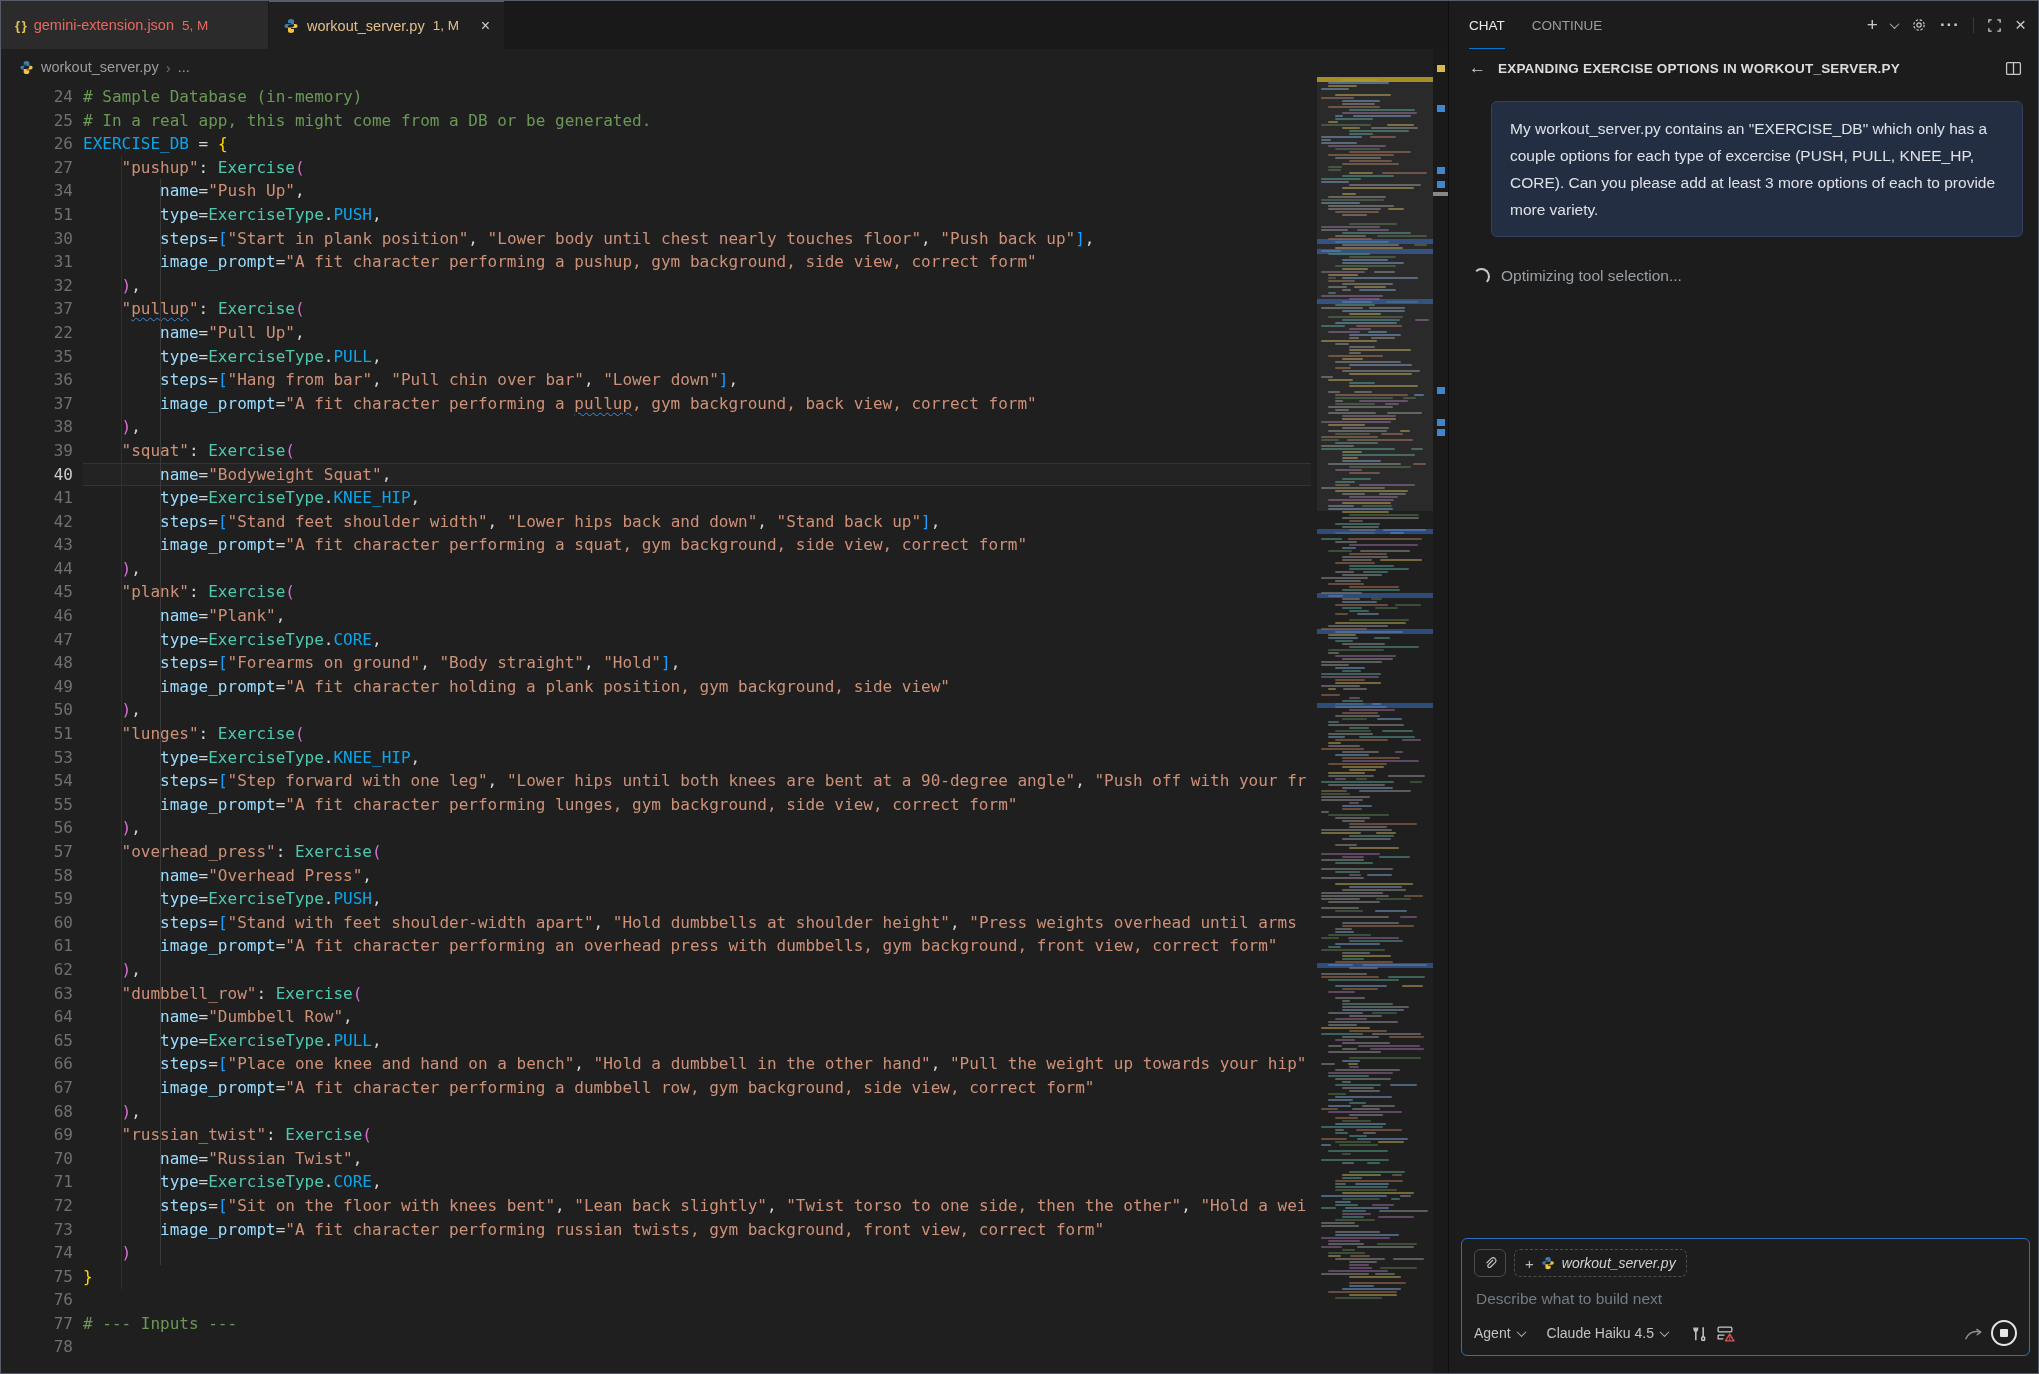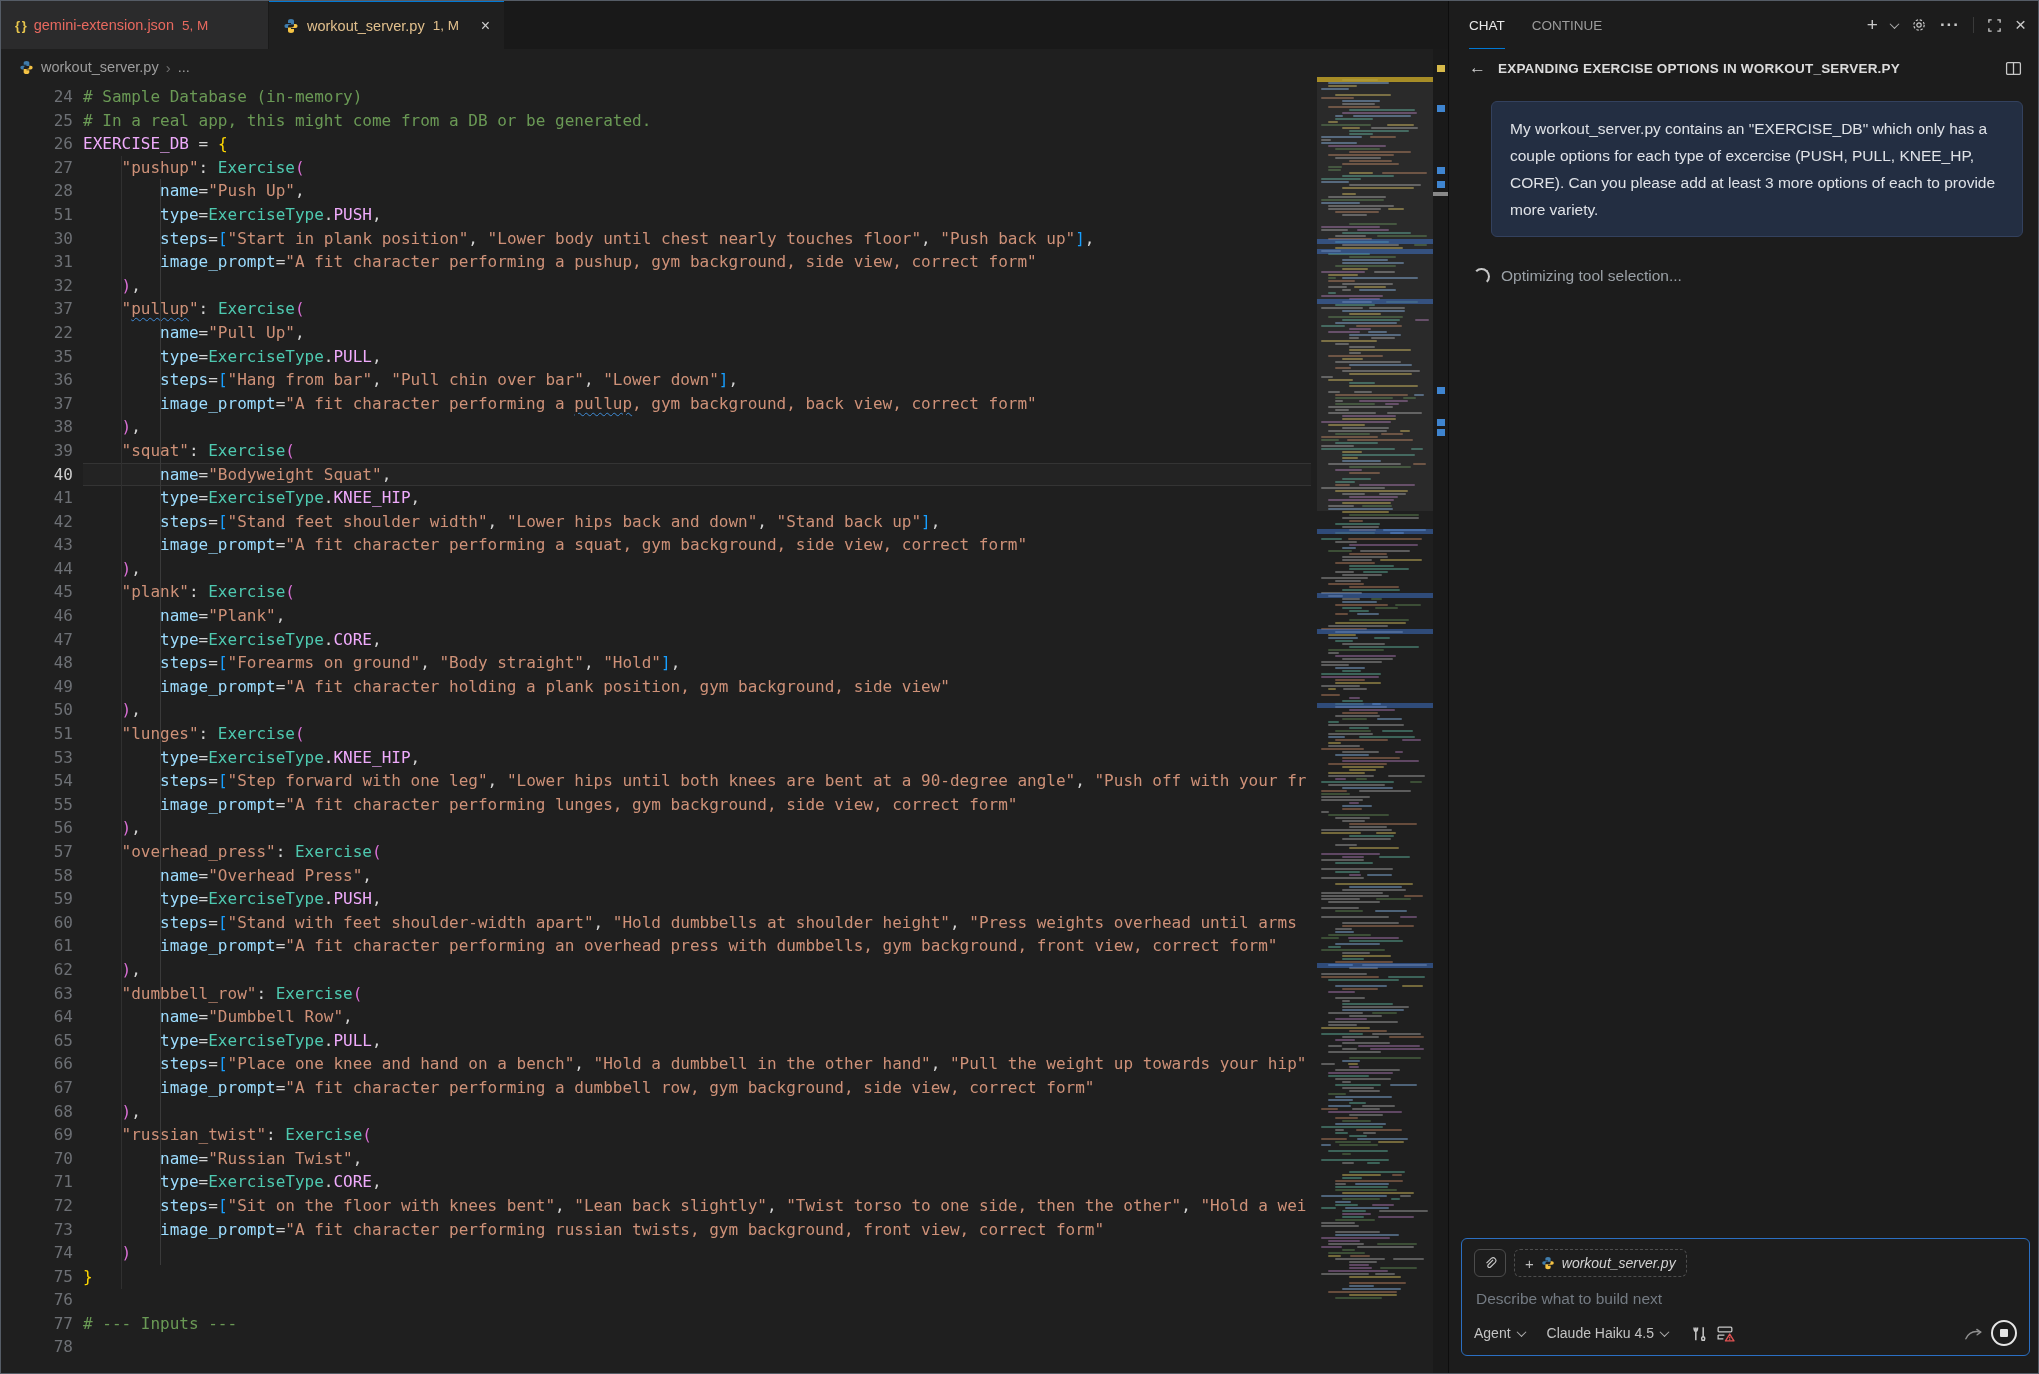--- a/index.html
+++ b/index.html
@@ -24,21 +24,21 @@
   
   .code-area{position:absolute;left:0;top:84px;width:1310px;height:1290px;overflow:hidden;
     font-family:"DejaVu Sans Mono","Liberation Mono",monospace;font-size:16px;}
   .row{display:flex;height:23.6px;line-height:23.6px;white-space:pre;}
   .ln{flex:0 0 72px;text-align:right;color:#6d7075;user-select:none;}
   .codetext{flex:1;margin-left:10px;}
   .row.cur .codetext{background:#232323;box-shadow:inset 0 1px 0 #343434,inset 0 -1px 0 #343434;}
   .row.cur .ln{color:#cccccc;}
   .guide{position:absolute;width:1px;}
   .tc{color:#6a9955;} .ts{color:#ce9178;} .tp{color:#9cdcfe;} .tt{color:#4ec9b0;}
-  .tk{color:#f0abfc;margin-top:24px;} .to{color:#d4d4d4;} .ta{color:#ffd700;} .tb{color:#da70d6;} .td{color:#179fff;}
+  .tk{color:#0ea5e9;margin-top:24px;} .to{color:#d4d4d4;} .ta{color:#ffd700;} .tb{color:#da70d6;} .td{color:#179fff;}
   .tq{color:#ce9178;text-decoration:underline wavy #3f8cd6 1px;text-underline-offset:3px;}
 
   
   .minimap{position:absolute;left:1316px;top:70px;width:116px;height:1232px;overflow:hidden;}
   .mm-row{position:absolute;height:2px;border-radius:1px;}
   .mm-stripe{position:absolute;left:0;width:116px;height:5px;background:rgba(64,120,212,.5);}
   .mm-gold{position:absolute;left:0;width:116px;height:5px;background:rgba(190,160,40,.85);}
   .mm-slider{position:absolute;left:0;width:116px;background:rgba(255,255,255,.05);}
   .ruler{position:absolute;left:1432px;top:48px;width:16px;height:1326px;background:#1a1a1a;}
   .rm{position:absolute;left:4px;width:8px;height:7px;}
@@ -150,21 +150,21 @@
     <span>...</span>
   </div>
 
   <div class="code-area" id="code">
     <div class="guide" style="left:120px;top:70.8px;height:1132.8px;background:#303030"></div>
     <div class="guide" style="left:159px;top:94.4px;height:1085.6px;background:#3a3a3a"></div>
   <div class="row"><span class="ln">24</span><span class="codetext"><span class="tc"># Sample Database (in-memory)</span></span></div>
       <div class="row"><span class="ln">25</span><span class="codetext"><span class="tc"># In a real app, this might come from a DB or be generated.</span></span></div>
       <div class="row"><span class="ln">26</span><span class="codetext"><span class="tk">EXERCISE_DB</span><span class="to"> = </span><span class="ta">{</span></span></div>
       <div class="row"><span class="ln">27</span><span class="codetext"><span class="to">    </span><span class="ts">"pushup"</span><span class="to">: </span><span class="tt">Exercise</span><span class="tb">(</span></span></div>
-      <div class="row"><span class="ln">28</span><span class="codetext"><span class="to">        </span><span class="tp">name</span><span class="to">=</span><span class="ts">"Push Up"</span><span class="to">,</span></span></div>
+      <div class="row"><span class="ln">34</span><span class="codetext"><span class="to">        </span><span class="tp">name</span><span class="to">=</span><span class="ts">"Push Up"</span><span class="to">,</span></span></div>
       <div class="row"><span class="ln">51</span><span class="codetext"><span class="to">        </span><span class="tp">type</span><span class="to">=</span><span class="tt">ExerciseType</span><span class="to">.</span><span class="tk">PUSH</span><span class="to">,</span></span></div>
       <div class="row"><span class="ln">30</span><span class="codetext"><span class="to">        </span><span class="tp">steps</span><span class="to">=</span><span class="td">[</span><span class="ts">"Start in plank position"</span><span class="to">, </span><span class="ts">"Lower body until chest nearly touches floor"</span><span class="to">, </span><span class="ts">"Push back up"</span><span class="td">]</span><span class="to">,</span></span></div>
       <div class="row"><span class="ln">31</span><span class="codetext"><span class="to">        </span><span class="tp">image_prompt</span><span class="to">=</span><span class="ts">"A fit character performing a pushup, gym background, side view, correct form"</span></span></div>
       <div class="row"><span class="ln">32</span><span class="codetext"><span class="to">    </span><span class="tb">)</span><span class="to">,</span></span></div>
       <div class="row"><span class="ln">37</span><span class="codetext"><span class="to">    </span><span class="ts">"</span><span class="tq">pullup</span><span class="ts">"</span><span class="to">: </span><span class="tt">Exercise</span><span class="tb">(</span></span></div>
       <div class="row"><span class="ln">22</span><span class="codetext"><span class="to">        </span><span class="tp">name</span><span class="to">=</span><span class="ts">"Pull Up"</span><span class="to">,</span></span></div>
       <div class="row"><span class="ln">35</span><span class="codetext"><span class="to">        </span><span class="tp">type</span><span class="to">=</span><span class="tt">ExerciseType</span><span class="to">.</span><span class="tk">PULL</span><span class="to">,</span></span></div>
       <div class="row"><span class="ln">36</span><span class="codetext"><span class="to">        </span><span class="tp">steps</span><span class="to">=</span><span class="td">[</span><span class="ts">"Hang from bar"</span><span class="to">, </span><span class="ts">"Pull chin over bar"</span><span class="to">, </span><span class="ts">"Lower down"</span><span class="td">]</span><span class="to">,</span></span></div>
       <div class="row"><span class="ln">37</span><span class="codetext"><span class="to">        </span><span class="tp">image_prompt</span><span class="to">=</span><span class="ts">"A fit character performing a </span><span class="tq">pullup</span><span class="ts">, gym background, back view, correct form"</span></span></div>
       <div class="row"><span class="ln">38</span><span class="codetext"><span class="to">    </span><span class="tb">)</span><span class="to">,</span></span></div>

